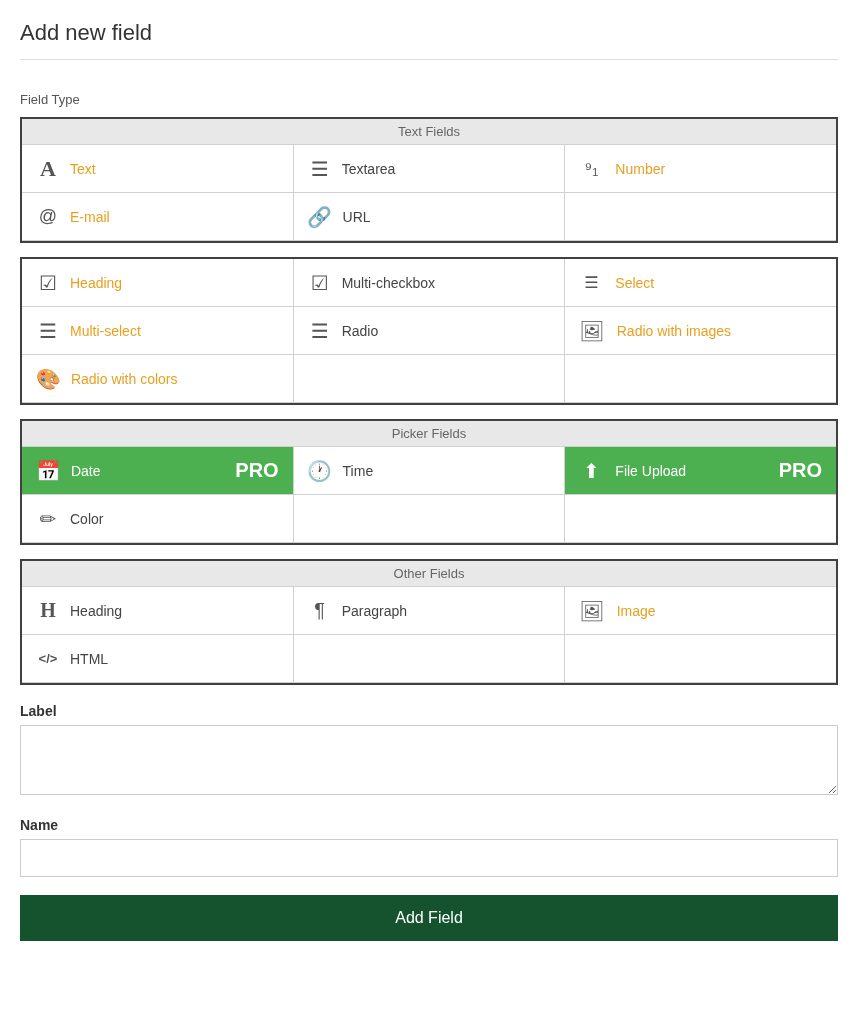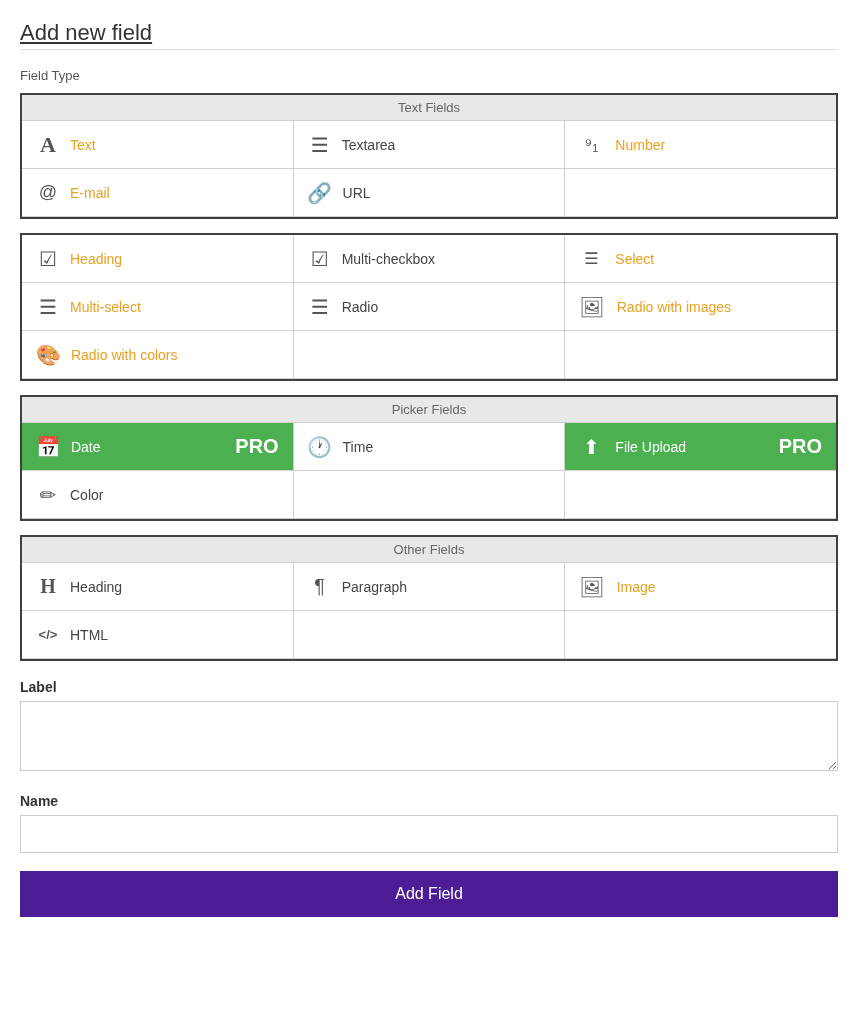--- a/index.html
+++ b/index.html
@@ -8,24 +8,23 @@
       background: #fff;
       width: 858px;
       min-height: 1019px;
       padding: 20px;
       color: #333;
     }
     h1 {
       font-size: 22px;
       font-weight: normal;
       color: #333;
-      margin-bottom: 18px;
-      padding-bottom: 3px;
+      margin-bottom: 32px;
+      padding-bottom: 13px;
       border-bottom: 1px solid #ddd;
-      text-decoration: underline;
     }
     .section-label {
       font-size: 13px;
       color: #555;
       margin-bottom: 10px;
     }
     .field-type-section {
       margin-bottom: 16px;
     }
     .group-header {
@@ -133,21 +132,21 @@
       width: 100%;
       height: 38px;
       border: 1px solid #ccc;
       padding: 6px 8px;
       font-size: 14px;
       outline: none;
     }
     .add-field-btn {
       width: 100%;
       padding: 14px;
-      background: #4c1d95;
+      background: #14532d;
       color: #fff;
       font-size: 16px;
       border: none;
       cursor: pointer;
       margin-top: 18px;
       text-align: center;
     }
   </style>
 </head>
 <body>

